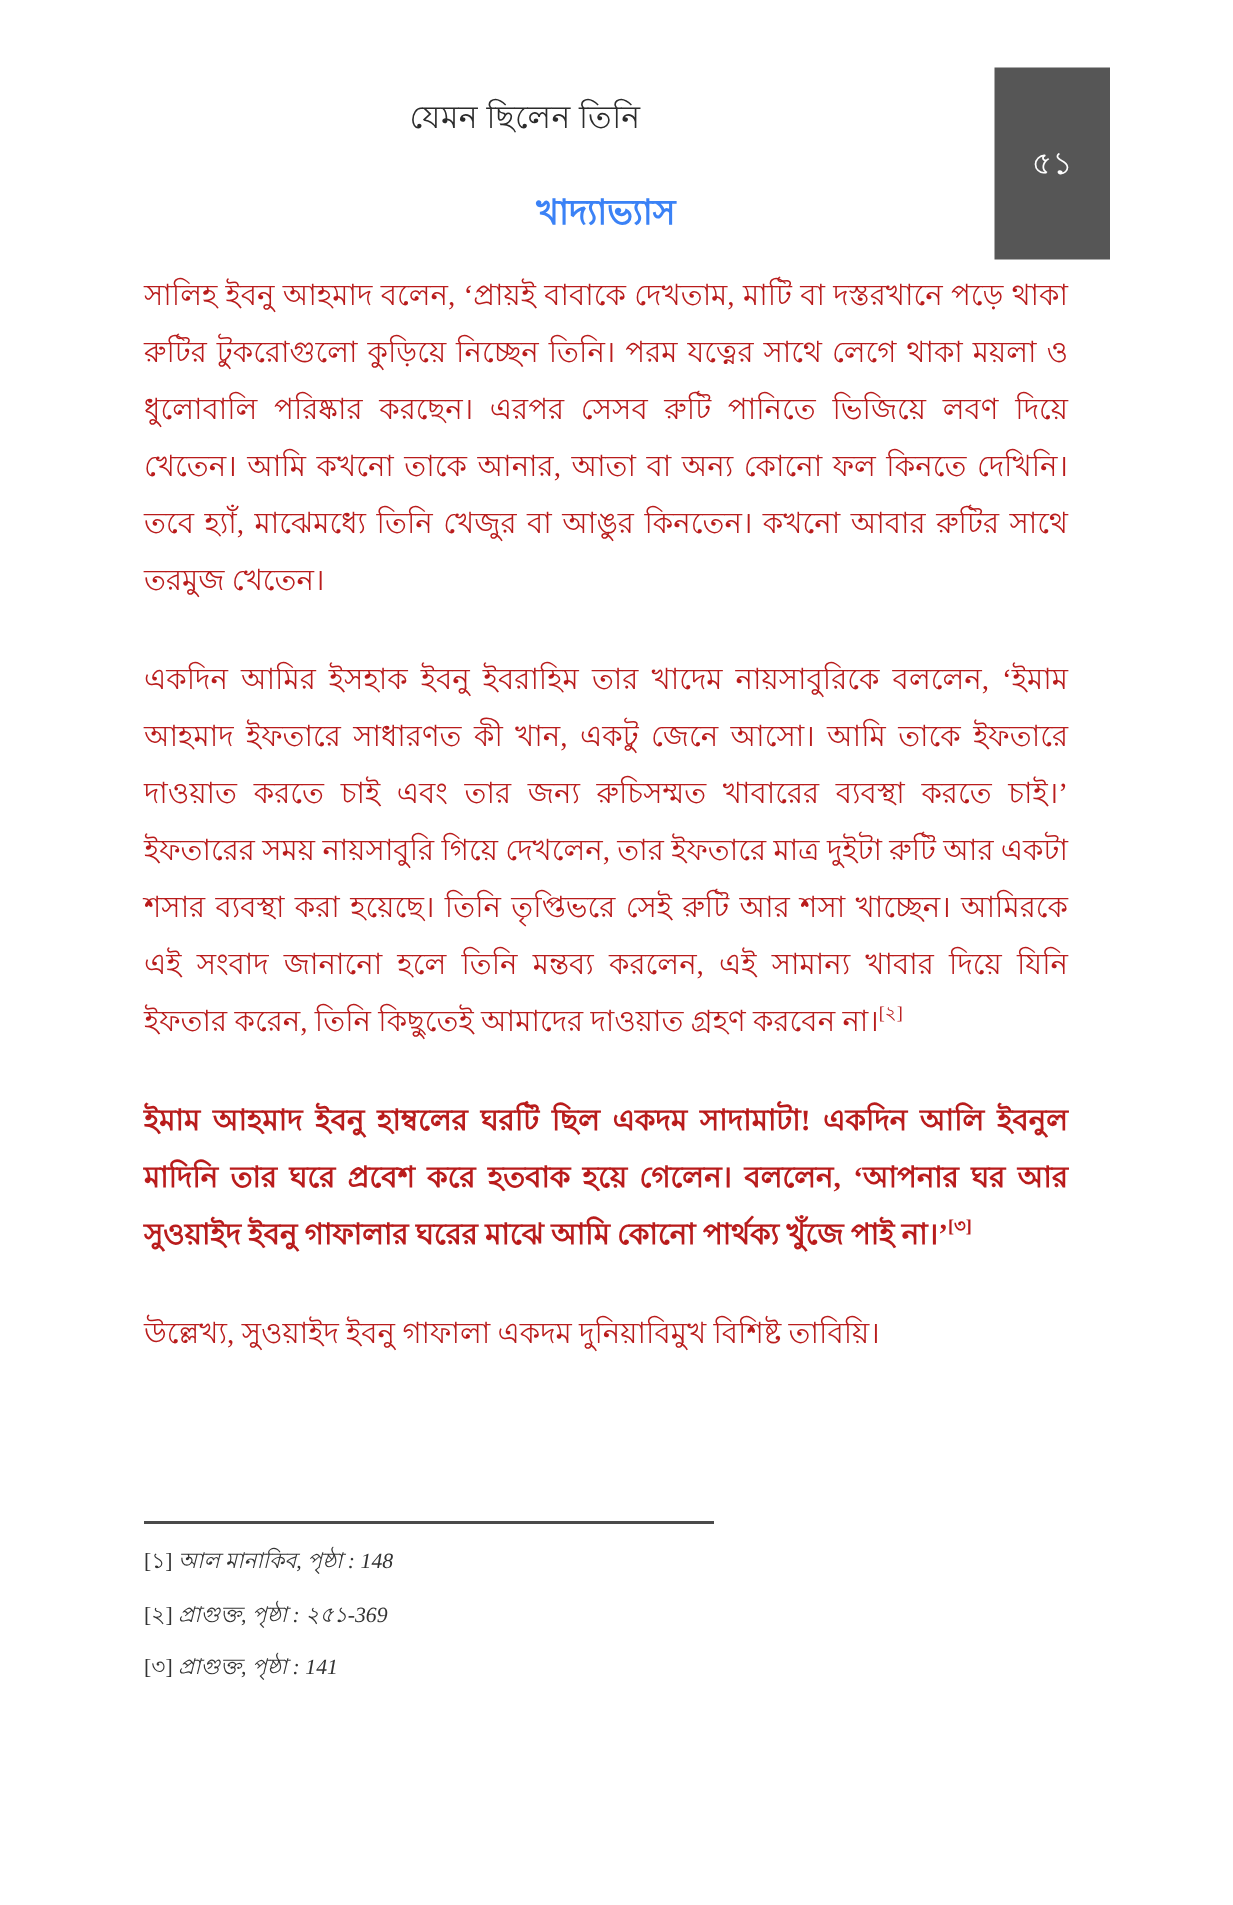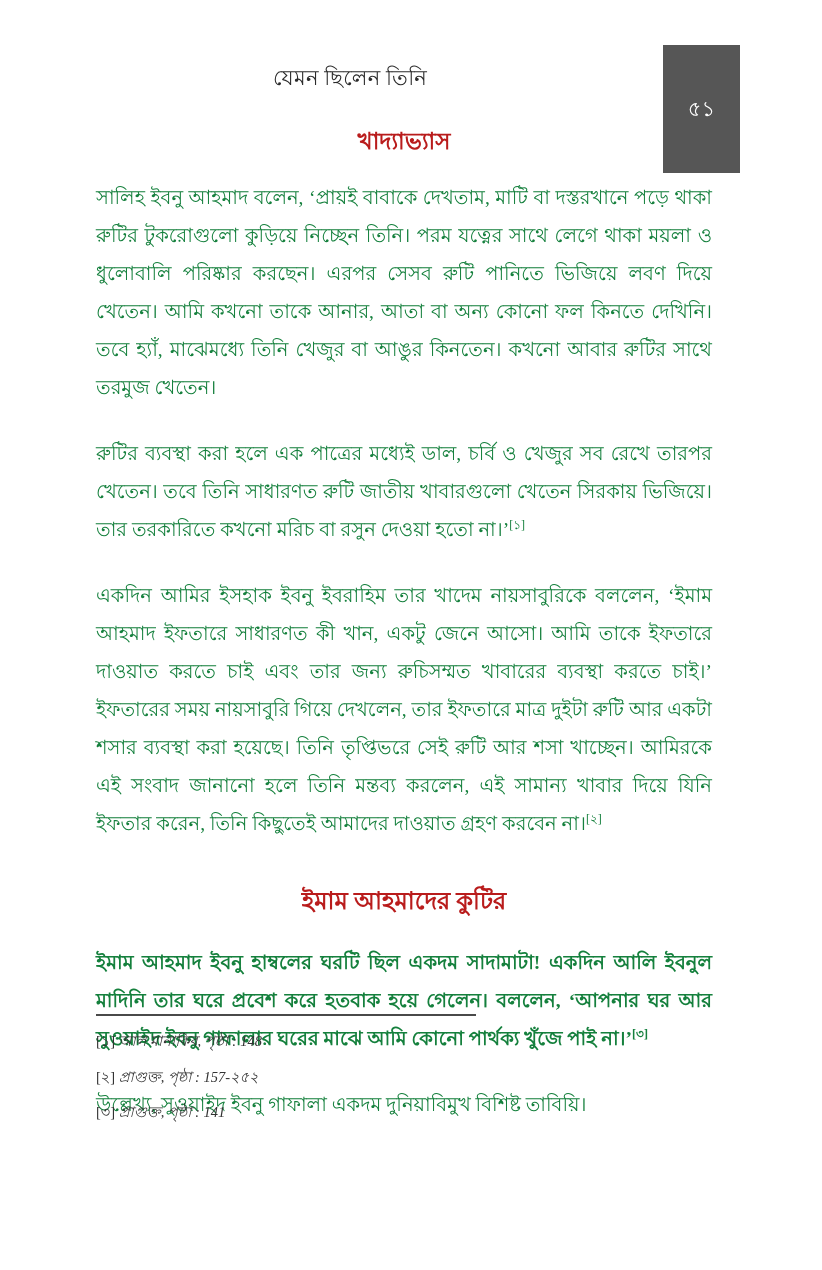--- a/index.html
+++ b/index.html
@@ -59,37 +59,37 @@
     position: absolute;
     left: 96px;
     top: 126px;
     width: 616px;
   }
 
   .section-heading {
     text-align: center;
     font-weight: bold;
     font-size: 23px;
-    color: #b91c1c;
+    color: #3b82f6;
     margin: 0 0 22px 0;
     line-height: 1.35;
   }
   .section-heading.second {
     margin-top: 42px;
     margin-bottom: 26px;
     font-size: 24px;
   }
 
   p.body-para {
     margin: 0 0 28px 0;
     text-align: justify;
     text-justify: inter-word;
     font-size: 19.5px;
     line-height: 1.95;
-    color: #15803d;
+    color: #b91c1c;
   }
   p.body-para:last-child {
     margin-bottom: 0;
   }
   p.body-para.bold {
     font-weight: bold;
   }
 
   sup.fn-ref {
     font-size: 0.62em;
@@ -132,41 +132,39 @@
   </div>
 
   <div class="running-header">যেমন ছিলেন তিনি</div>
 
   <div class="content">
 
     <h2 class="section-heading">খাদ্যাভ্যাস</h2>
 
     <p class="body-para">সালিহ ইবনু আহমাদ বলেন, ‘প্রায়ই বাবাকে দেখতাম, মাটি বা দস্তরখানে পড়ে থাকা রুটির টুকরোগুলো কুড়িয়ে নিচ্ছেন তিনি। পরম যত্নের সাথে লেগে থাকা ময়লা ও ধুলোবালি পরিষ্কার করছেন। এরপর সেসব রুটি পানিতে ভিজিয়ে লবণ দিয়ে খেতেন। আমি কখনো তাকে আনার, আতা বা অন্য কোনো ফল কিনতে দেখিনি। তবে হ্যাঁ, মাঝেমধ্যে তিনি খেজুর বা আঙুর কিনতেন। কখনো আবার রুটির সাথে তরমুজ খেতেন।</p>
 
-    <p class="body-para"><span>রুটির ব্যবস্থা করা হলে এক পাত্রের মধ্যেই ডাল, চর্বি ও খেজুর সব রেখে তারপর খেতেন। তবে তিনি সাধারণত রুটি জাতীয় খাবারগুলো খেতেন সিরকায় ভিজিয়ে। তার তরকারিতে কখনো মরিচ বা রসুন দেওয়া হতো না।’</span><sup class="fn-ref">[১]</sup></p>
 
     <p class="body-para"><span>একদিন আমির ইসহাক ইবনু ইবরাহিম তার খাদেম নায়সাবুরিকে বললেন, ‘ইমাম আহমাদ ইফতারে সাধারণত কী খান, একটু জেনে আসো। আমি তাকে ইফতারে দাওয়াত করতে চাই এবং তার জন্য রুচিসম্মত খাবারের ব্যবস্থা করতে চাই।’ ইফতারের সময় নায়সাবুরি গিয়ে দেখলেন, তার ইফতারে মাত্র দুইটা রুটি আর একটা শসার ব্যবস্থা করা হয়েছে। তিনি তৃপ্তিভরে সেই রুটি আর শসা খাচ্ছেন। আমিরকে এই সংবাদ জানানো হলে তিনি মন্তব্য করলেন, এই সামান্য খাবার দিয়ে যিনি ইফতার করেন, তিনি কিছুতেই আমাদের দাওয়াত গ্রহণ করবেন না।</span><sup class="fn-ref">[২]</sup></p>
 
-    <h2 class="section-heading second">ইমাম আহমাদের কুটির</h2>
 
     <p class="body-para bold"><span>ইমাম আহমাদ ইবনু হাম্বলের ঘরটি ছিল একদম সাদামাটা! একদিন আলি ইবনুল মাদিনি তার ঘরে প্রবেশ করে হতবাক হয়ে গেলেন। বললেন, ‘আপনার ঘর আর সুওয়াইদ ইবনু গাফালার ঘরের মাঝে আমি কোনো পার্থক্য খুঁজে পাই না।’</span><sup class="fn-ref">[৩]</sup></p>
 
     <p class="body-para">উল্লেখ্য, সুওয়াইদ ইবনু গাফালা একদম দুনিয়াবিমুখ বিশিষ্ট তাবিয়ি।</p>
 
   </div>
 
   <div class="footnotes">
     <div class="footnote-rule"></div>
 
     <div class="footnote-item">
       <span class="fn-num">[১]</span><span> আল মানাকিব, পৃষ্ঠা : 148</span>
     </div>
 
     <div class="footnote-item">
-      <span class="fn-num">[২]</span><span> প্রাগুক্ত, পৃষ্ঠা : 157-২৫২</span>
+      <span class="fn-num">[২]</span><span> প্রাগুক্ত, পৃষ্ঠা : ২৫১-369</span>
     </div>
 
     <div class="footnote-item">
       <span class="fn-num">[৩]</span><span> প্রাগুক্ত, পৃষ্ঠা : 141</span>
     </div>
   </div>
 
 </div>
 
 </body></html>

